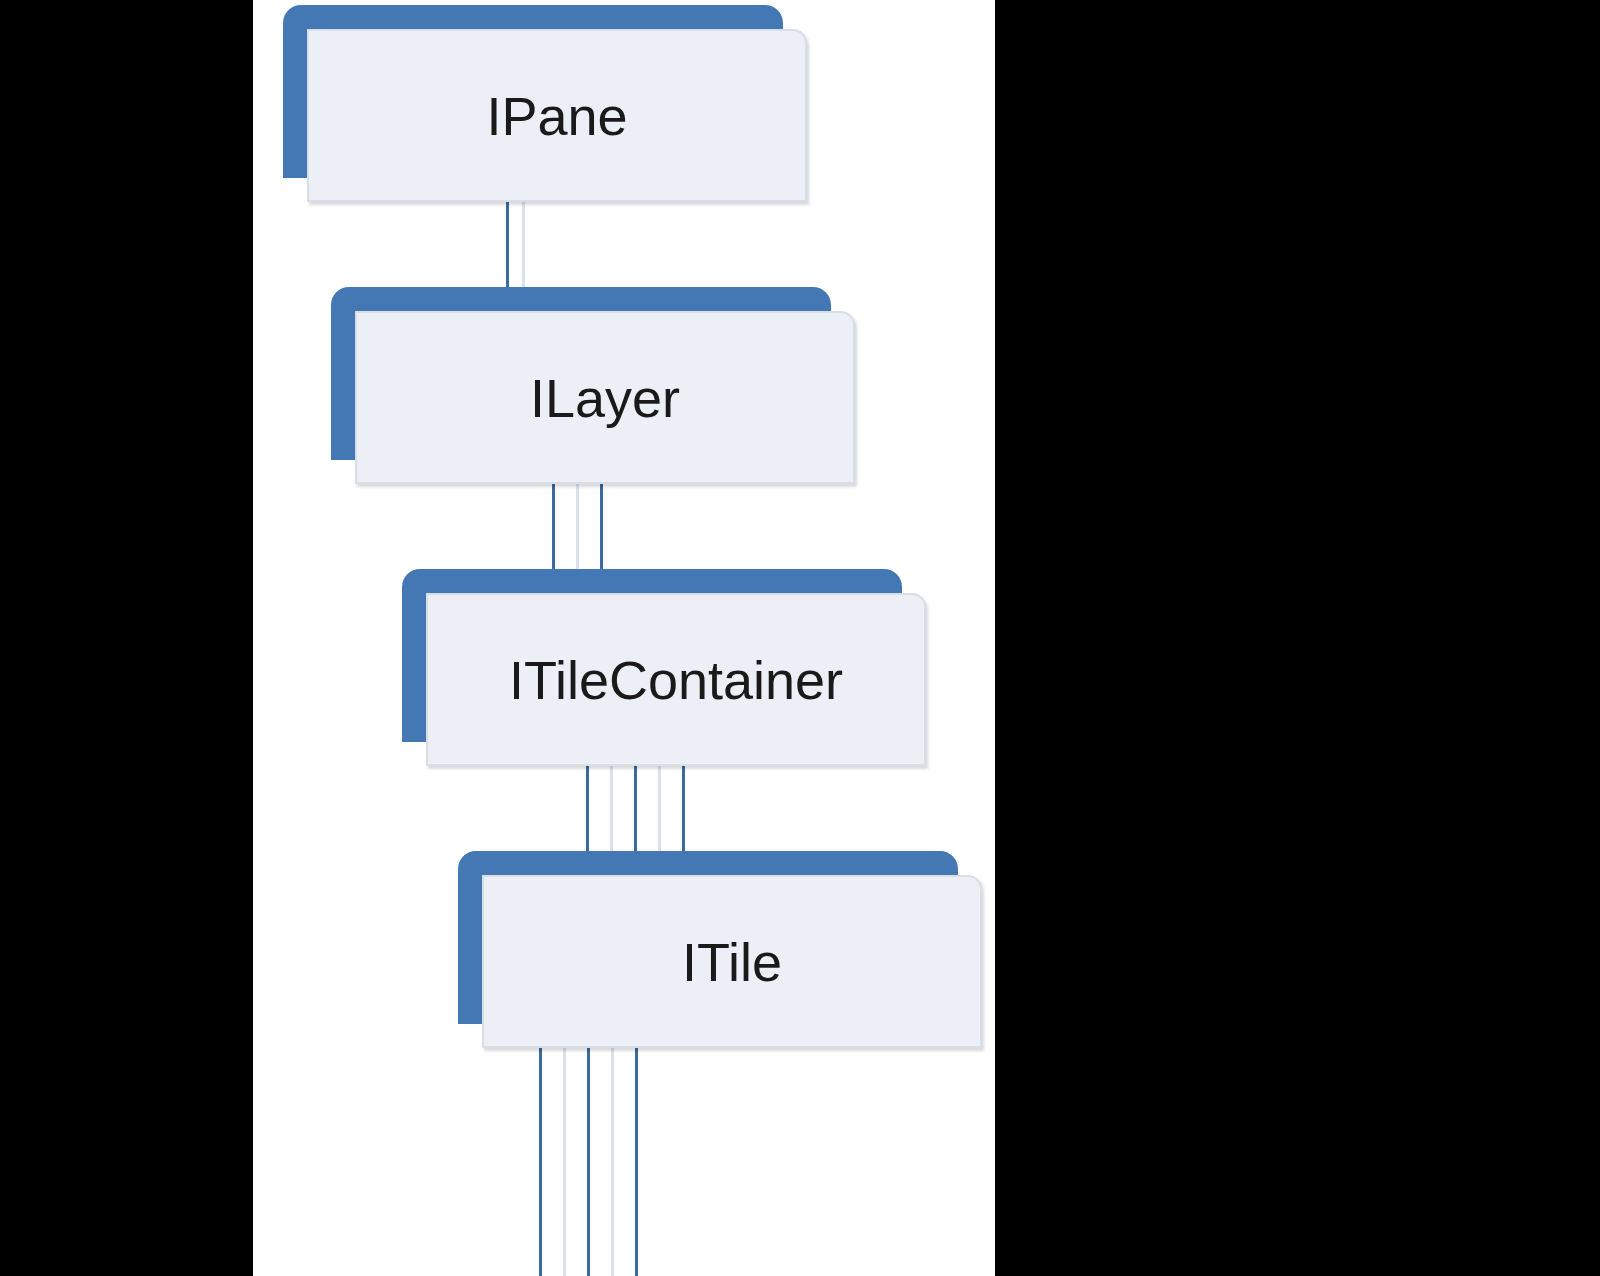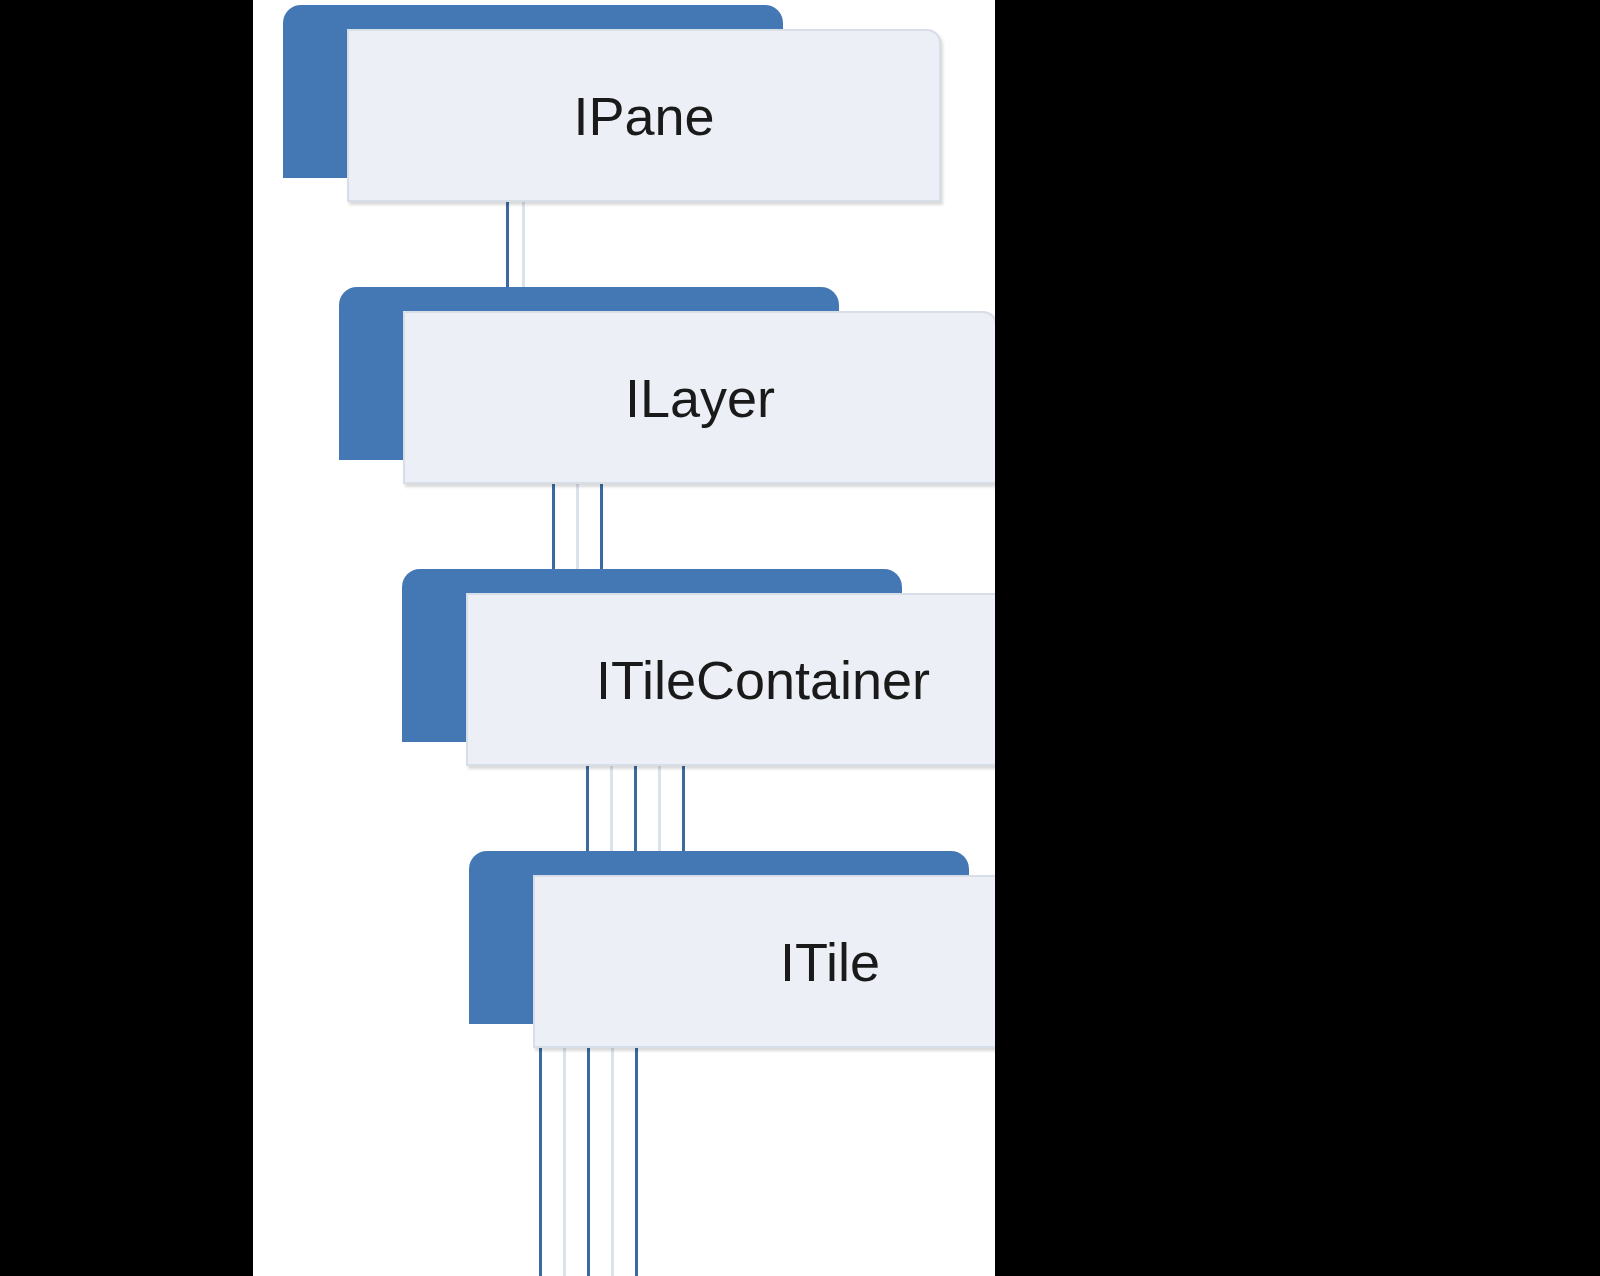--- a/index.html
+++ b/index.html
@@ -30,33 +30,32 @@
     top: 0;
     width: 500px;
     height: 173px;
     background: #4478b4;
     border-radius: 18px 18px 0 0;
   }
   .node .front {
     position: absolute;
     left: 24px;
     top: 24px;
-    width: 594px;
+    width: 500px;
     height: 173px;
     background: #ecf0f6;
     border: 2px solid #d8dee8;
     border-radius: 0 14px 0 0;
     box-sizing: border-box;
     display: flex;
     align-items: center;
     justify-content: center;
     font-size: 54px;
     color: #1a1a1a;
     box-shadow: 2px 3px 3px rgba(0,0,0,0.15);
-    margin-left: 40px;
   }
   .connector {
     position: absolute;
     width: 3px;
     background: #3a6aa0;
   }
   .connector.light {
     background: #dce2ec;
   }
 </style>
@@ -84,34 +83,34 @@
   <div class="connector light" style="left:358px; top:1043px; height:240px;"></div>
   <div class="connector" style="left:382px; top:1043px; height:240px;"></div>
 
   <div class="node" style="left:30px; top:5px;">
     <div class="back"></div>
     <div class="front">
       <span>IPane</span>
     </div>
   </div>
 
-  <div class="node" style="left:86px; top:287px;">
+  <div class="node" style="left:78px; top:287px;">
     <div class="back"></div>
     <div class="front">
       <span>ILayer</span>
     </div>
   </div>
 
   <div class="node" style="left:149px; top:569px;border-radius:10px;">
     <div class="back"></div>
     <div class="front">
       <span>ITileContainer</span>
     </div>
   </div>
 
-  <div class="node" style="left:216px; top:851px;">
+  <div class="node" style="left:205px; top:851px;">
     <div class="back"></div>
     <div class="front">
       <span>ITile</span>
     </div>
   </div>
 
 </div>
 
 </body></html>

